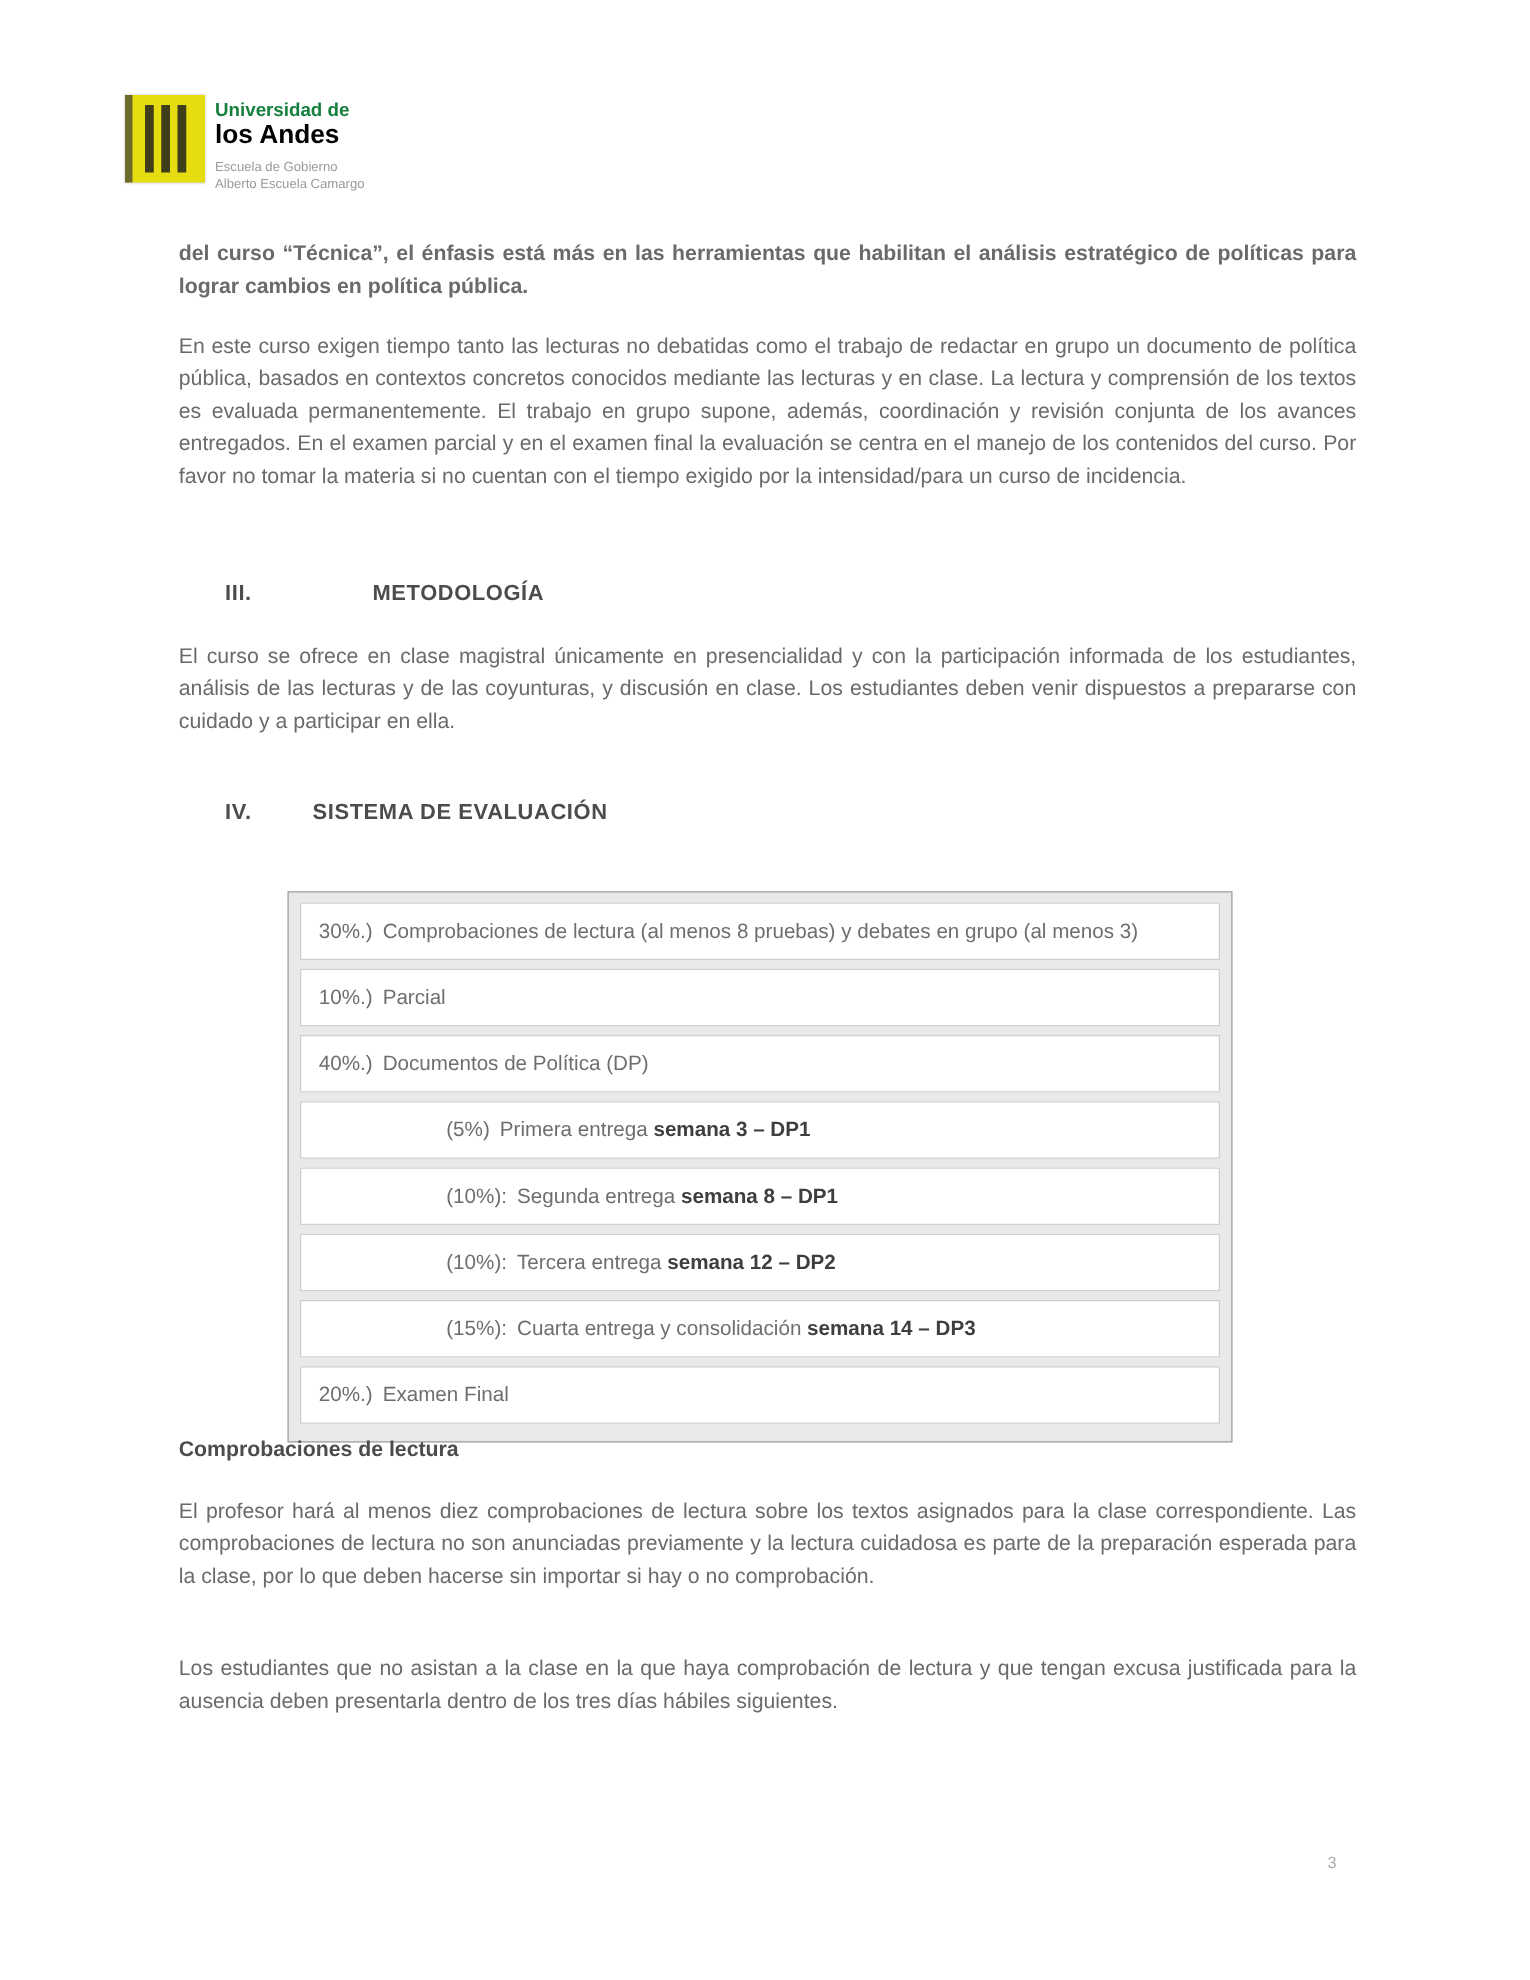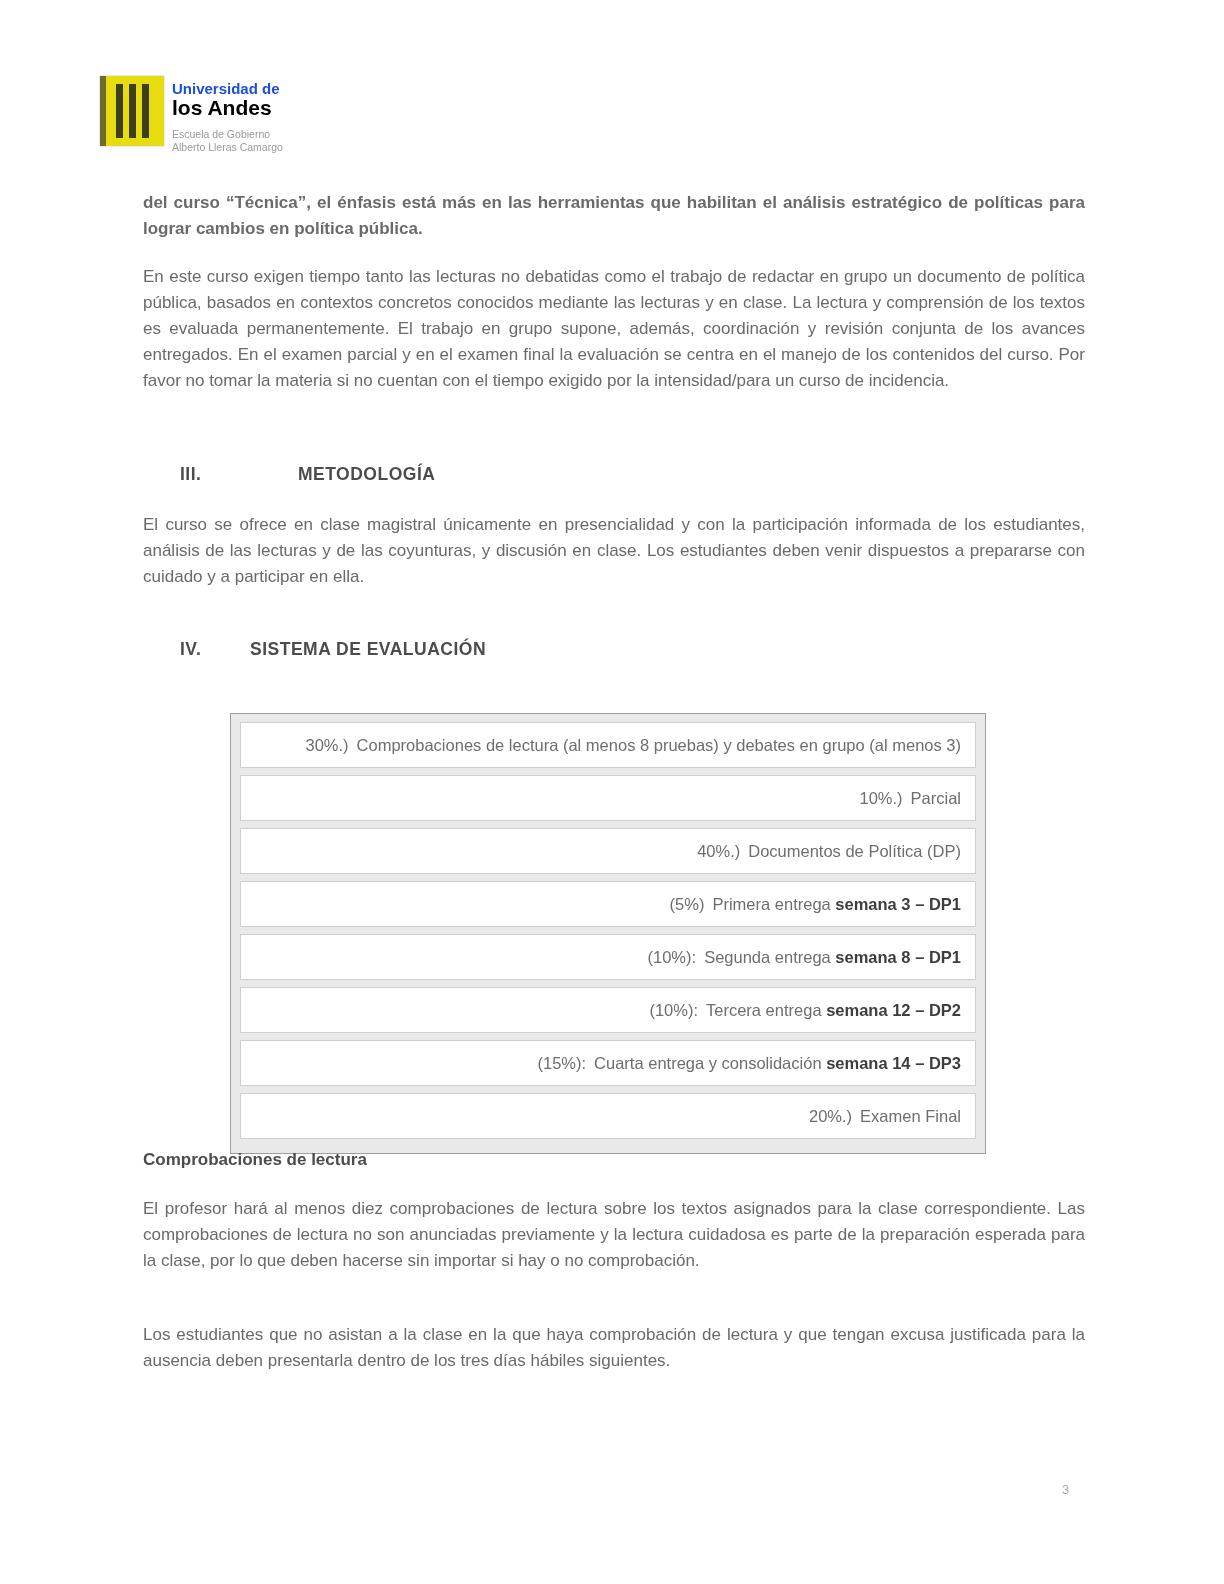--- a/index.html
+++ b/index.html
@@ -23,37 +23,37 @@
   .heading-num{width:70px;}
   .subheading{font-weight:bold;color:#4c4c4c;font-size:17px;}
   
   .logo-wrap{display:flex;align-items:flex-start;gap:8px;}
   .logo-square{width:58px;height:70px;position:relative;background:#e7dc10;border-left:6px solid #6e6a2c;box-shadow:0 0 2px rgba(0,0,0,.25);}
   .logo-square .bar{position:absolute;top:8px;bottom:8px;width:7px;background:#3f3e1a;}
   .logo-square .b1{left:10px;}
   .logo-square .b2{left:23px;}
   .logo-square .b3{left:36px;}
   .logo-text{padding-top:4px;}
-  .logo-line1{font-size:15px;font-weight:bold;color:#1d4ed8;line-height:18px;}
+  .logo-line1{font-size:15px;font-weight:bold;color:#15803d;line-height:18px;}
   .logo-line2{font-size:21px;font-weight:bold;color:#000000;line-height:20px;}
   .logo-sub{margin-top:10px;font-size:10.5px;color:#9a9a9a;line-height:13px;}
   
   .eval-table{
     width:756px;
     background:#e9e9e9;
     border:1px solid #9e9e9e;
     padding:8px 9px 14px 9px;
     box-sizing:border-box;
   }
   .eval-row{
     background:#ffffff;
     border:1px solid #cfcfcf;
     margin-bottom:7px;
     padding:10px 14px;
-    font-size:16.5px;line-height:24px;color:#6e6e6e;text-align:right;
+    font-size:16.5px;line-height:24px;color:#6e6e6e;
   }
   .eval-row:last-child{margin-bottom:0;}
   .eval-row .pct{margin-right:8px;}
   .eval-row.indent{padding-left:116px;}
   .eval-row .bold{font-weight:bold;color:#3e3e3e;}
   .pagenum{font-size:13px;color:#a9a9a9;}
 </style>
 </head>
 <body>
 
@@ -63,21 +63,21 @@
     <div class="logo-square">
       <div class="bar b1"></div>
         <div class="bar b2"></div>
         <div class="bar b3"></div>
     </div>
     <div class="logo-text">
       <div class="logo-line1">Universidad de</div>
       <div class="logo-line2">los Andes</div>
       <div class="logo-sub">
         <div>Escuela de Gobierno</div>
-        <div>Alberto Lleras Camargo</div>
+        <div>Alberto Escuela Camargo</div>
       </div>
     </div>
   </div>
 
   <div class="abs para" style="left:143px;top:190px;font-weight:bold;">del curso “Técnica”, el énfasis está más en las herramientas que habilitan el análisis estratégico de políticas para lograr cambios en política pública.</div>
   <div class="abs para" style="left:143px;top:264px;">En este curso exigen tiempo tanto las lecturas no debatidas como el trabajo de redactar en grupo un documento de política pública, basados en contextos concretos conocidos mediante las lecturas y en clase. La lectura y comprensión de los textos es evaluada permanentemente. El trabajo en grupo supone, además, coordinación y revisión conjunta de los avances entregados. En el examen parcial y en el examen final la evaluación se centra en el manejo de los contenidos del curso. Por favor no tomar la materia si no cuentan con el tiempo exigido por la intensidad/para un curso de incidencia.</div>
 
   <div class="abs heading-row" style="left:180px;top:464px;gap:48px;">
     <span class="heading-num">III.</span>
     <span>METODOLOGÍA</span>

